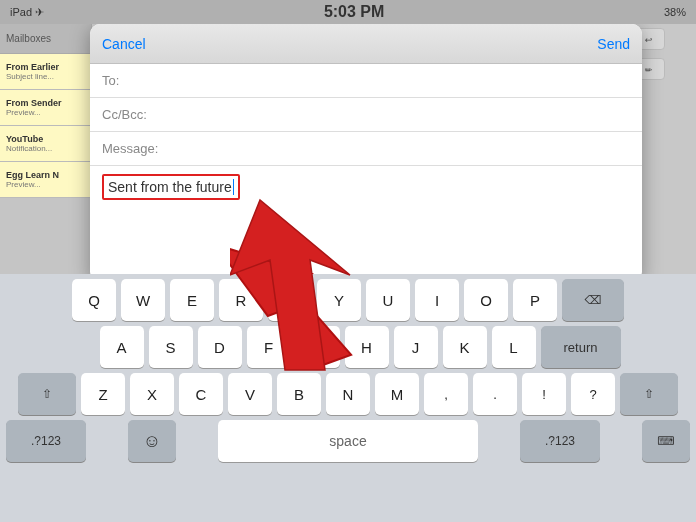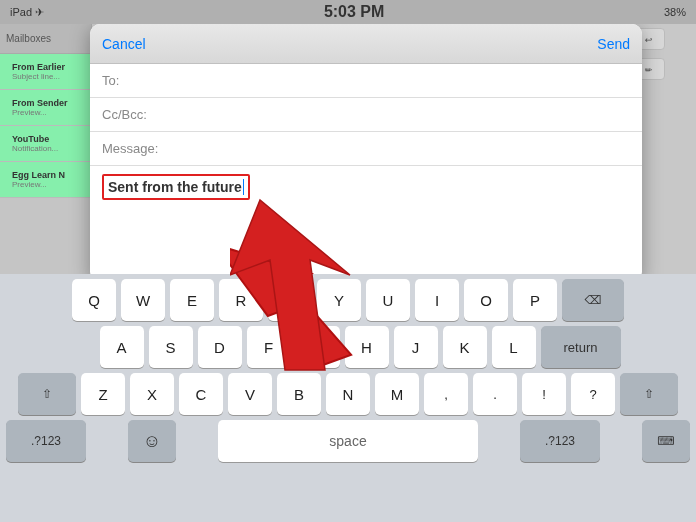--- a/index.html
+++ b/index.html
@@ -47,25 +47,25 @@
       height: 30px;
       background: #b8b8b8;
       display: flex;
       align-items: center;
       padding: 0 6px;
       font-size: 10px;
       color: #555;
       border-bottom: 1px solid #aaa;
     }
     .sidebar-item {
-      padding: 8px 12px;
+      padding: 8px 6px;
       border-bottom: 1px solid #bbb;
       font-size: 8px;
       color: #555;
-      background: #86efac;
+      background: #fef9c3;
     }
     .inbox-area {
       flex: 1;
       background: #e8e8e8;
     }
     .inbox-header {
       height: 30px;
       background: #d0d0d0;
       display: flex;
       align-items: center;
@@ -171,21 +171,20 @@
     }
     .compose-body-text {
       font-size: 14px;
       color: #333;
     }
     .body-highlight-box {
       display: inline-block;
       border: 2px solid #e02020;
       padding: 2px 4px;
       border-radius: 2px;
-      font-weight: bold;
     }
     .text-cursor {
       display: inline-block;
       width: 1px;
       height: 16px;
       background: #007aff;
       vertical-align: text-bottom;
       margin-left: 1px;
     }
 

